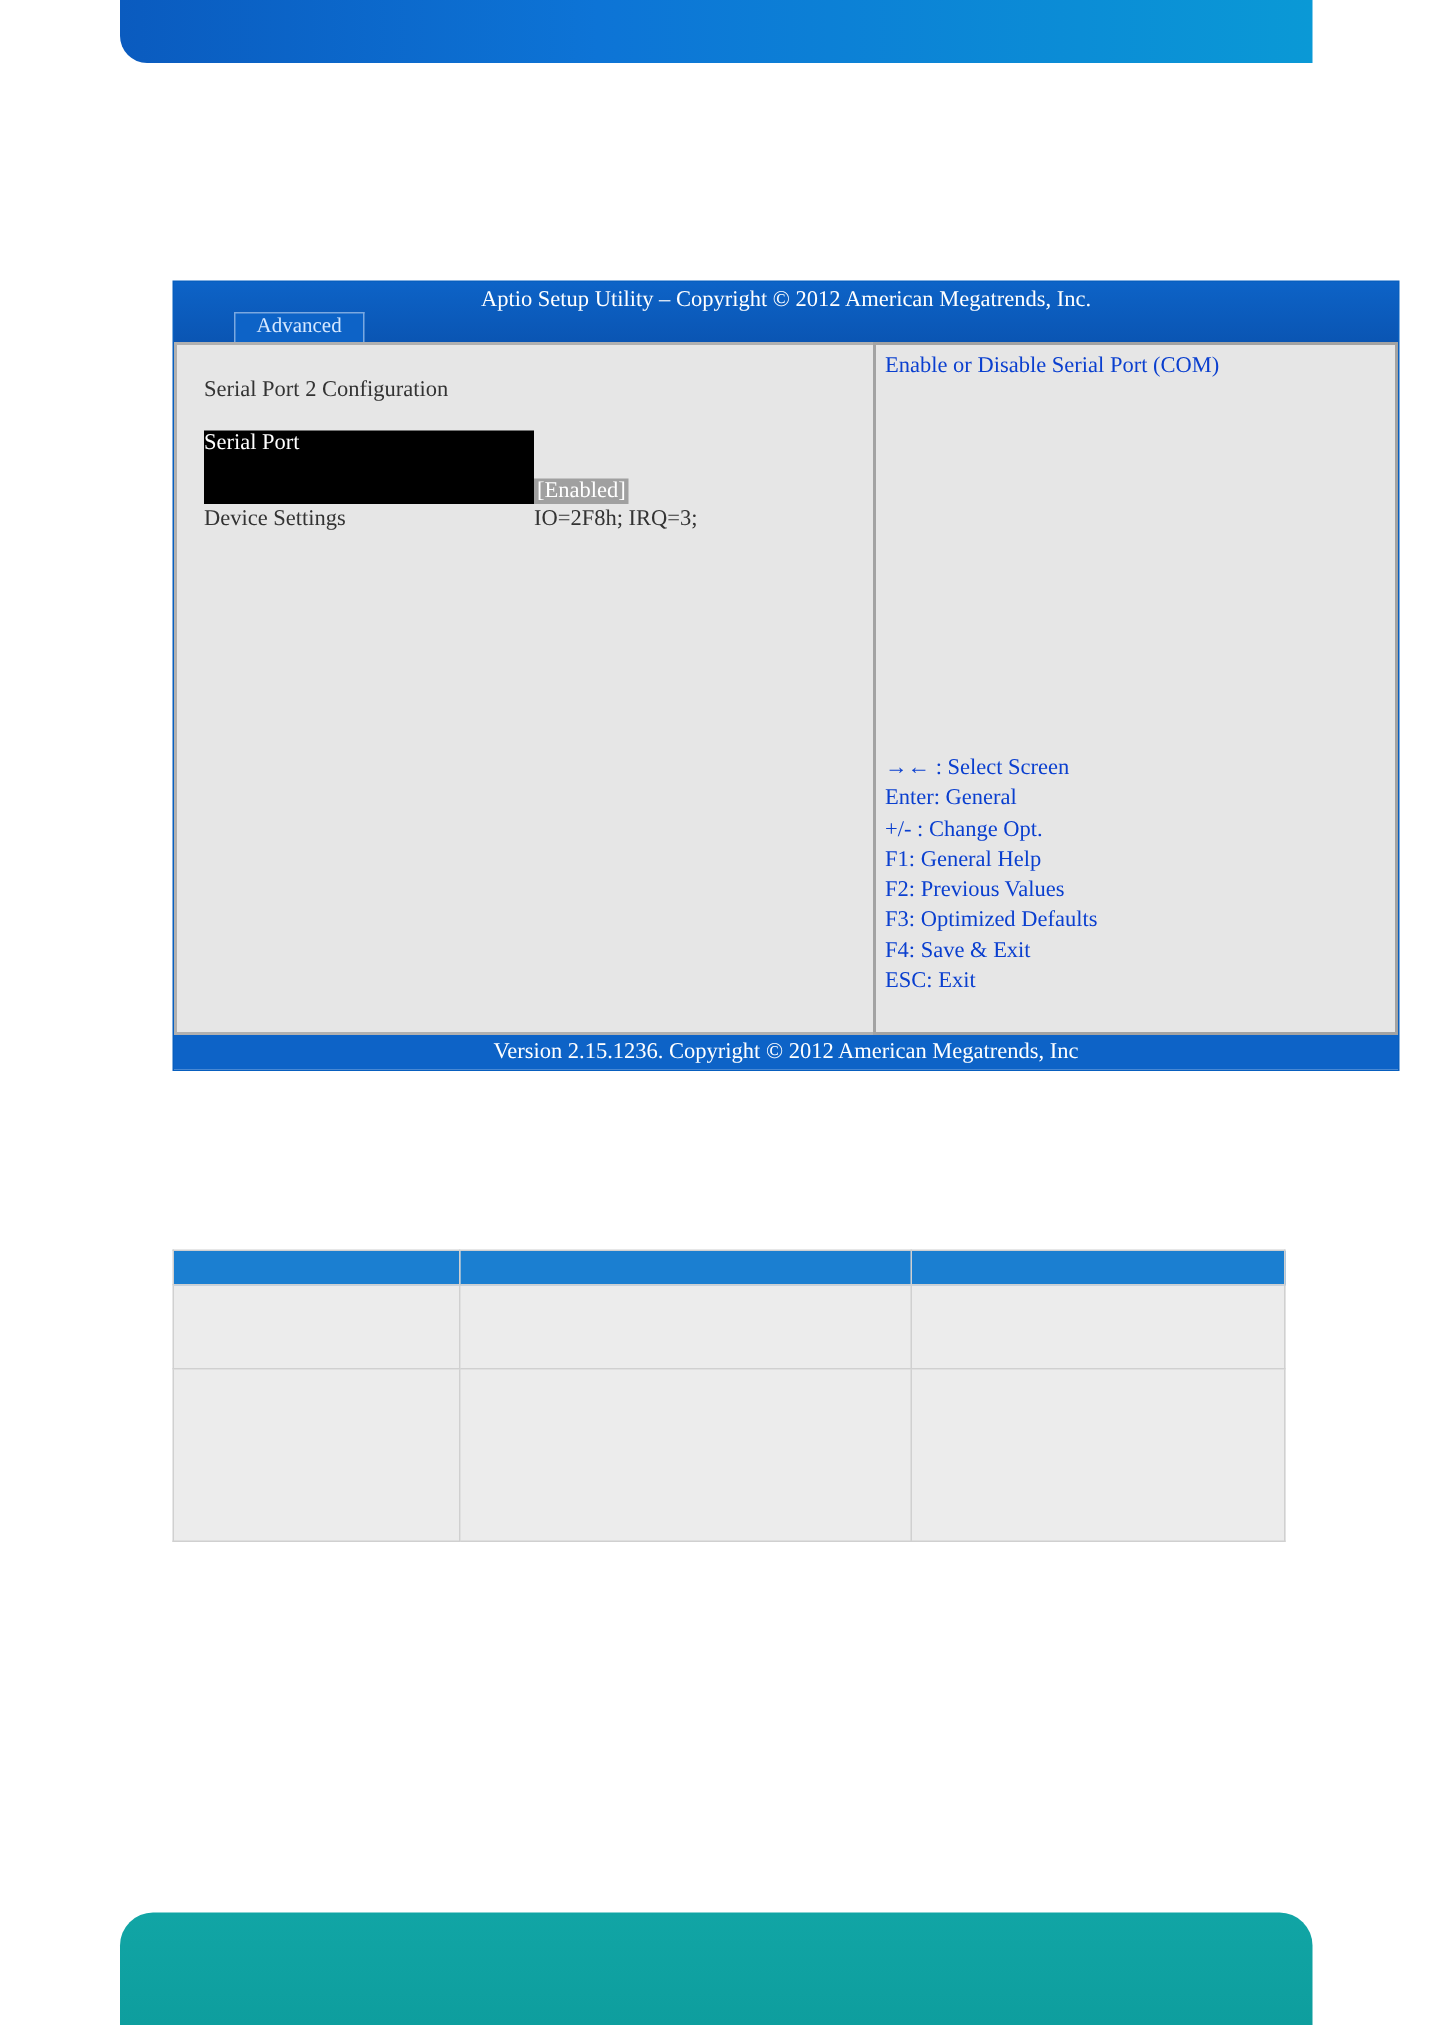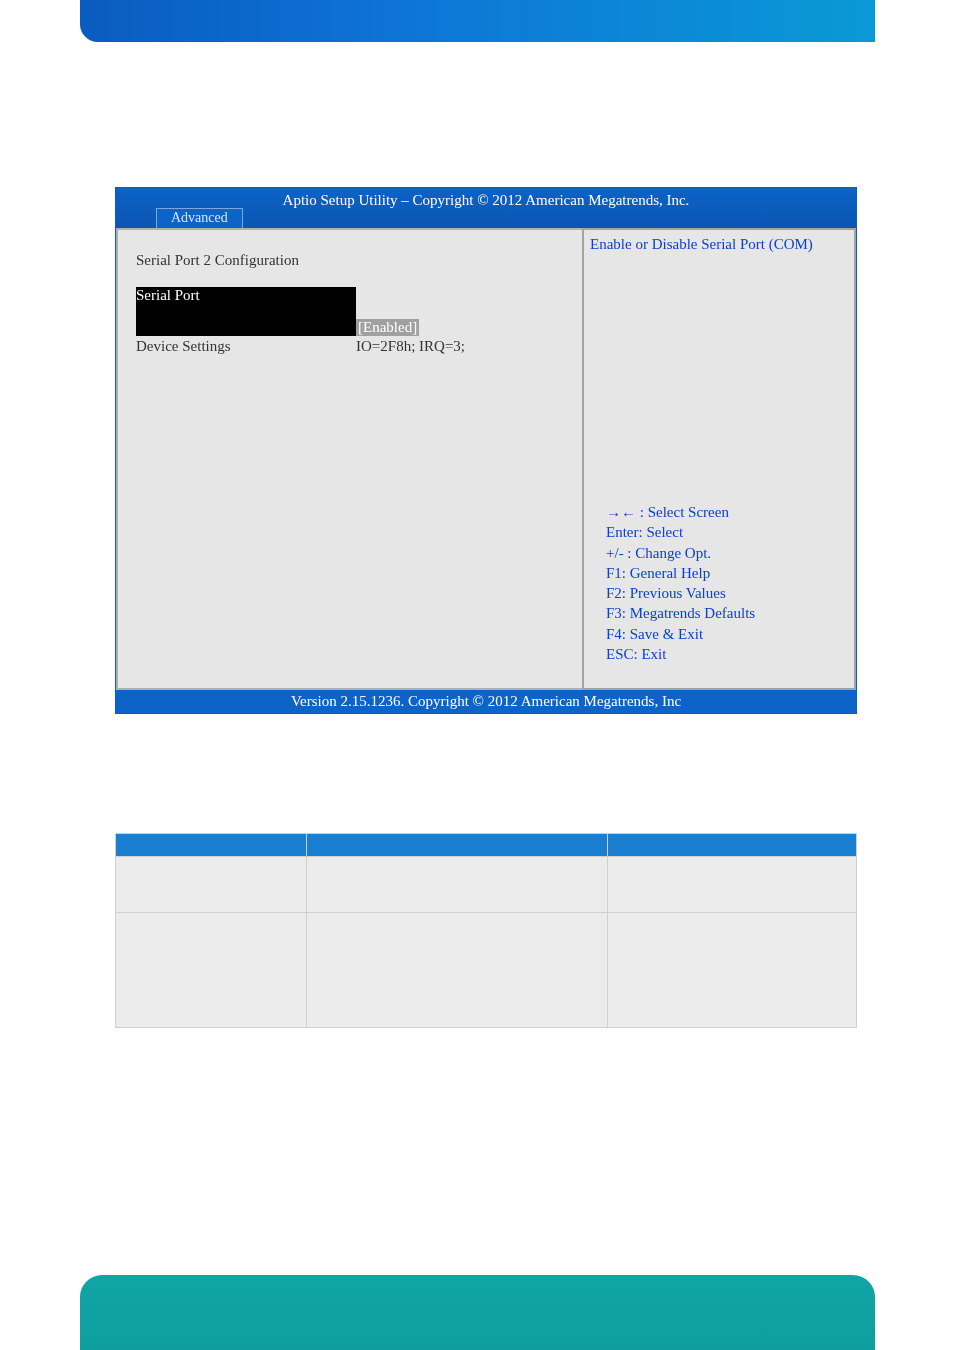--- a/index.html
+++ b/index.html
@@ -28,21 +28,21 @@
       width: 795px;
       height: 75px;
       background: linear-gradient(180deg, #11a5a5 0%, #0e9e9e 100%);
       border-top-left-radius: 22px;
       border-top-right-radius: 22px;
     }
     .bios-frame {
       position: absolute;
       left: 115px;
       top: 187px;
-      width: 742px;
+      width: 818px;
       border: 1px solid #085fbf;
       box-sizing: border-box;
     }
     .bios-titlebar {
       background: linear-gradient(180deg, #0d63c7 0%, #0a55b3 100%);
       color: #ffffff;
       text-align: center;
       padding: 4px 0 0 0;
       font-size: 15px;
       position: relative;
@@ -83,21 +83,20 @@
     .bios-right .help-top {
       flex: 1;
       padding: 4px 6px;
       color: #0a3fcf;
       line-height: 1.35;
     }
     .bios-right .help-bottom {
       padding: 4px 6px 24px 6px;
       color: #0a3fcf;
       line-height: 1.35;
-      margin-left: 16px;
     }
     .bios-footer {
       background: #0d63c7;
       color: #ffffff;
       text-align: center;
       padding: 3px 0;
       font-size: 15px;
     }
     .row { display:flex; margin: 2px 0; }
     .row .lbl { width: 220px; }
@@ -145,25 +144,25 @@
       </div>
 
       <div style="height:14px"></div>
 
     </div>
 
     <div class="bios-right">
       <div class="help-top">Enable or Disable Serial Port (COM)</div>
       <div class="help-bottom">
         <div>→← : Select Screen</div>
-        <div>Enter: Select</div>
+        <div>Enter: General</div>
         <div>+/- : Change Opt.</div>
         <div>F1: General Help</div>
         <div>F2: Previous Values</div>
-        <div>F3: Megatrends Defaults</div>
+        <div>F3: Optimized Defaults</div>
         <div>F4: Save &amp; Exit</div>
         <div>ESC: Exit</div>
       </div>
     </div>
   </div>
   <div class="bios-footer">Version 2.15.1236. Copyright © 2012 American Megatrends, Inc</div>
 </div>
 
 <table class="opt-table">
   <tbody>

